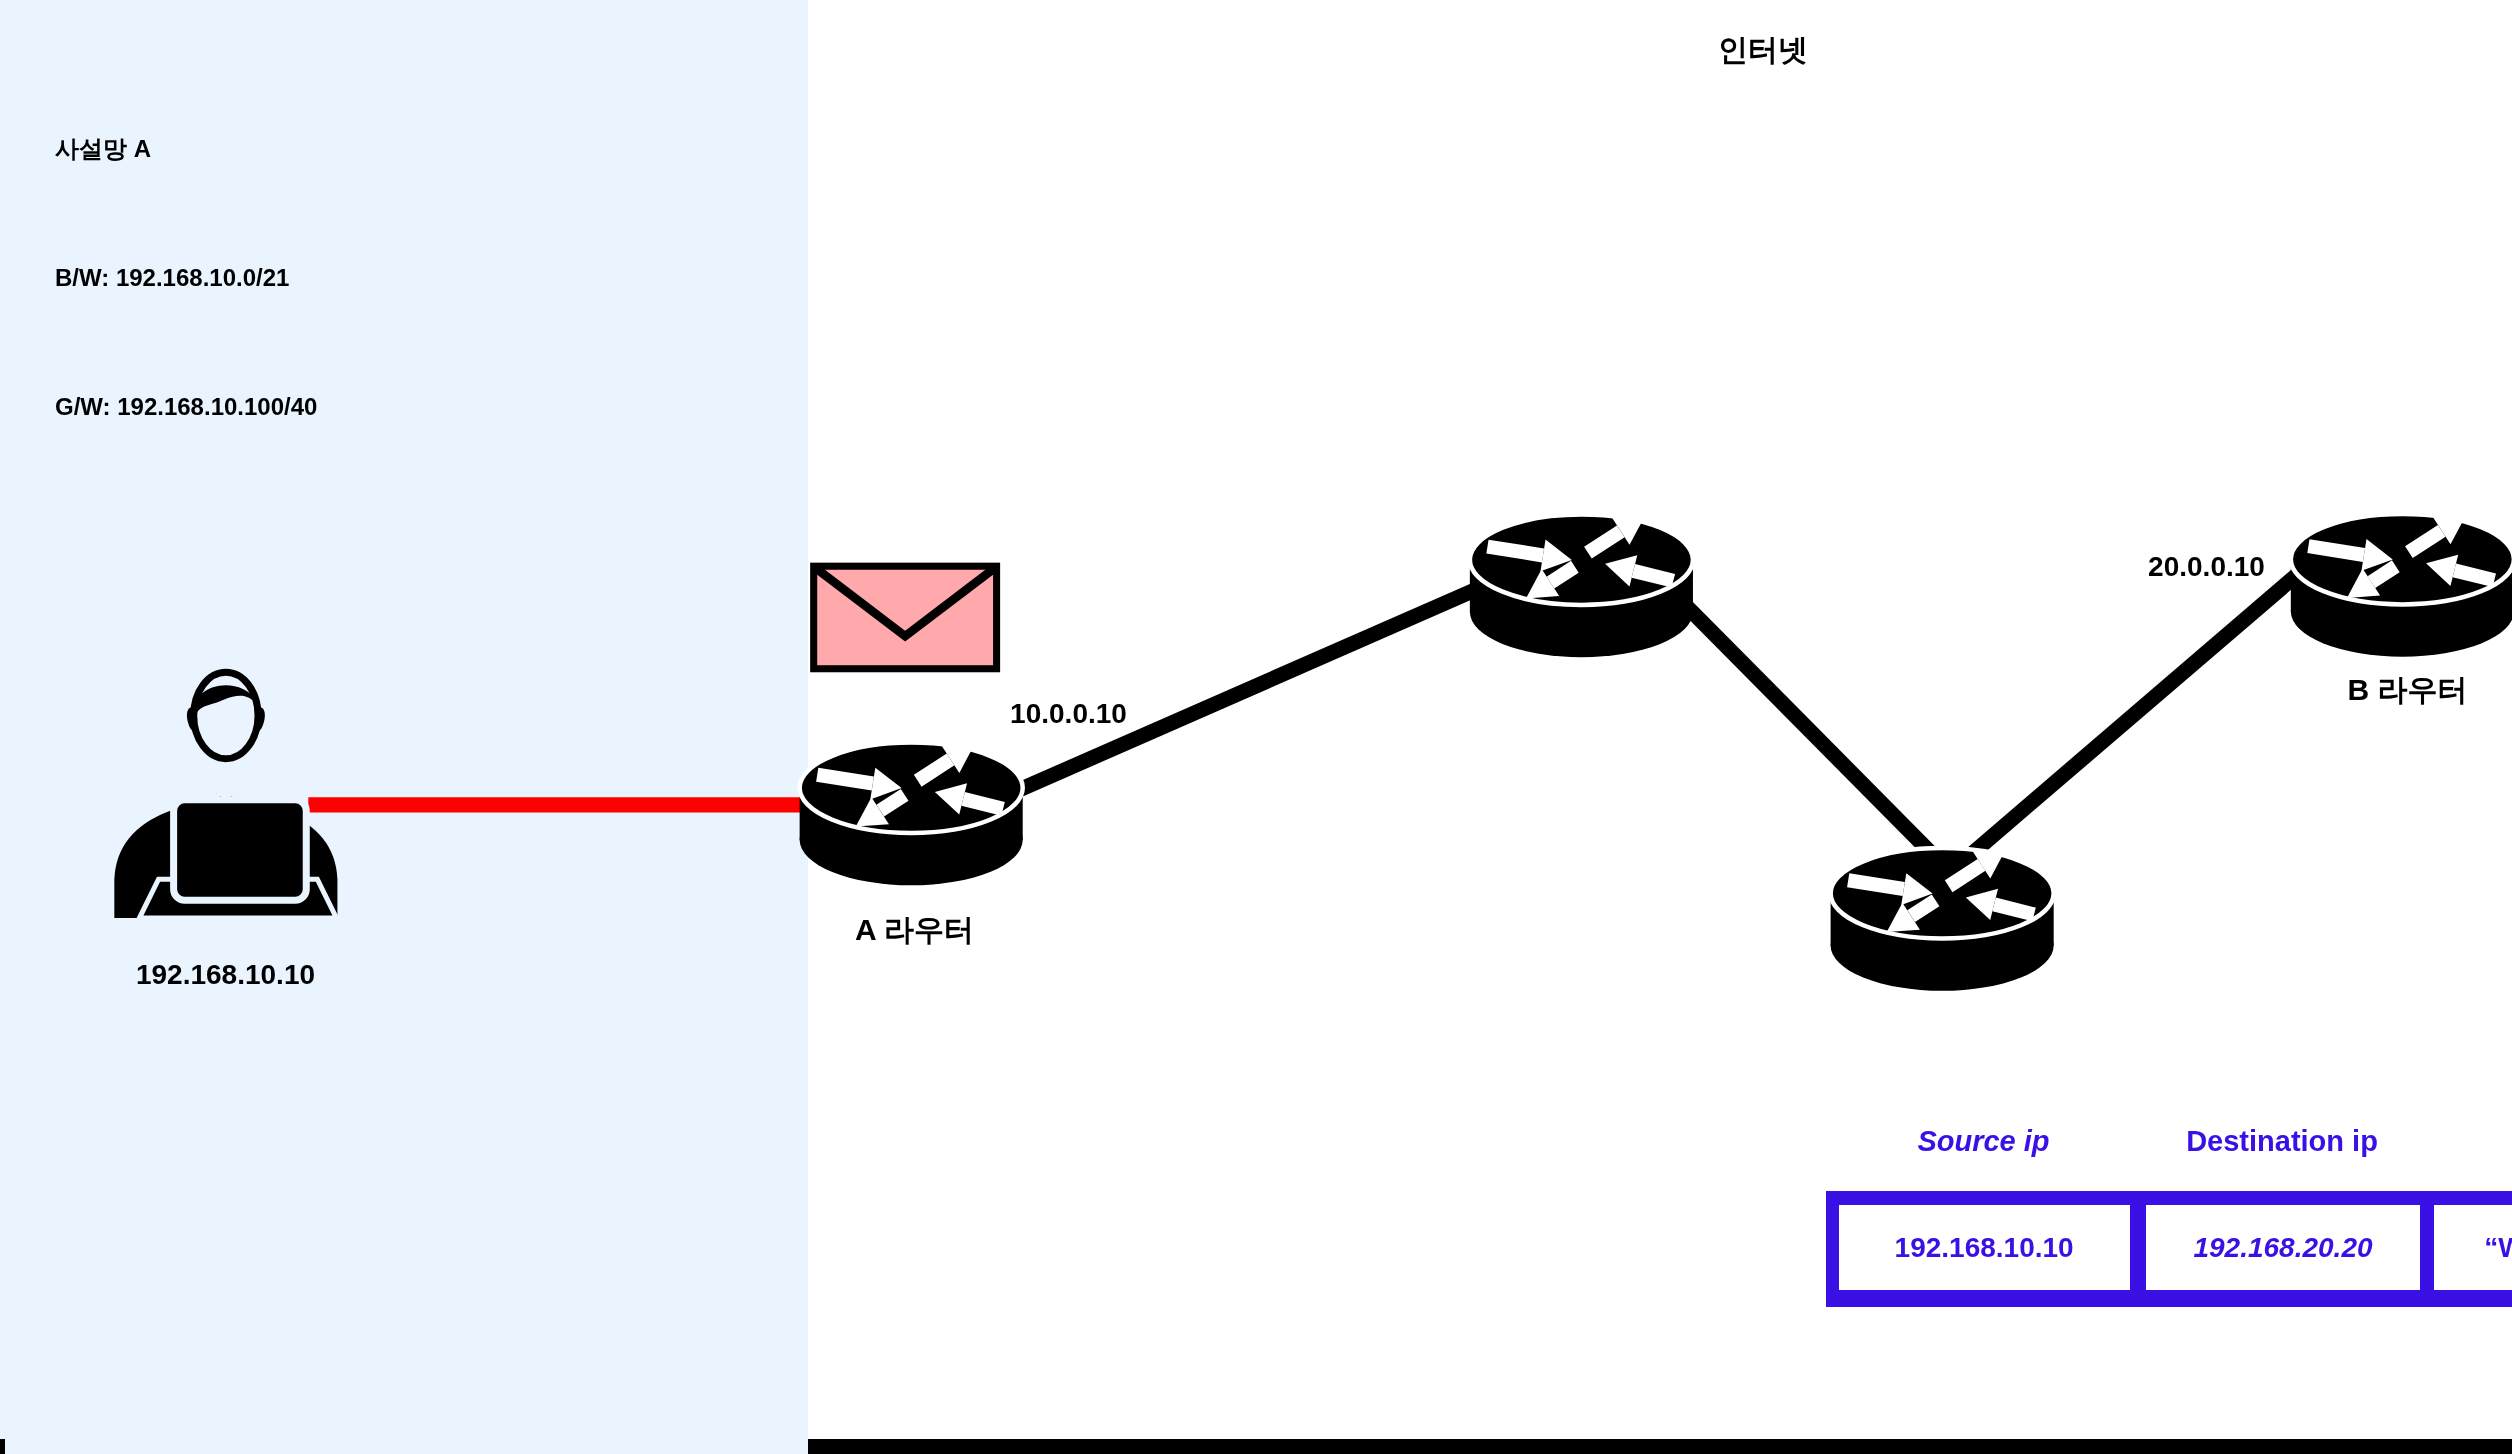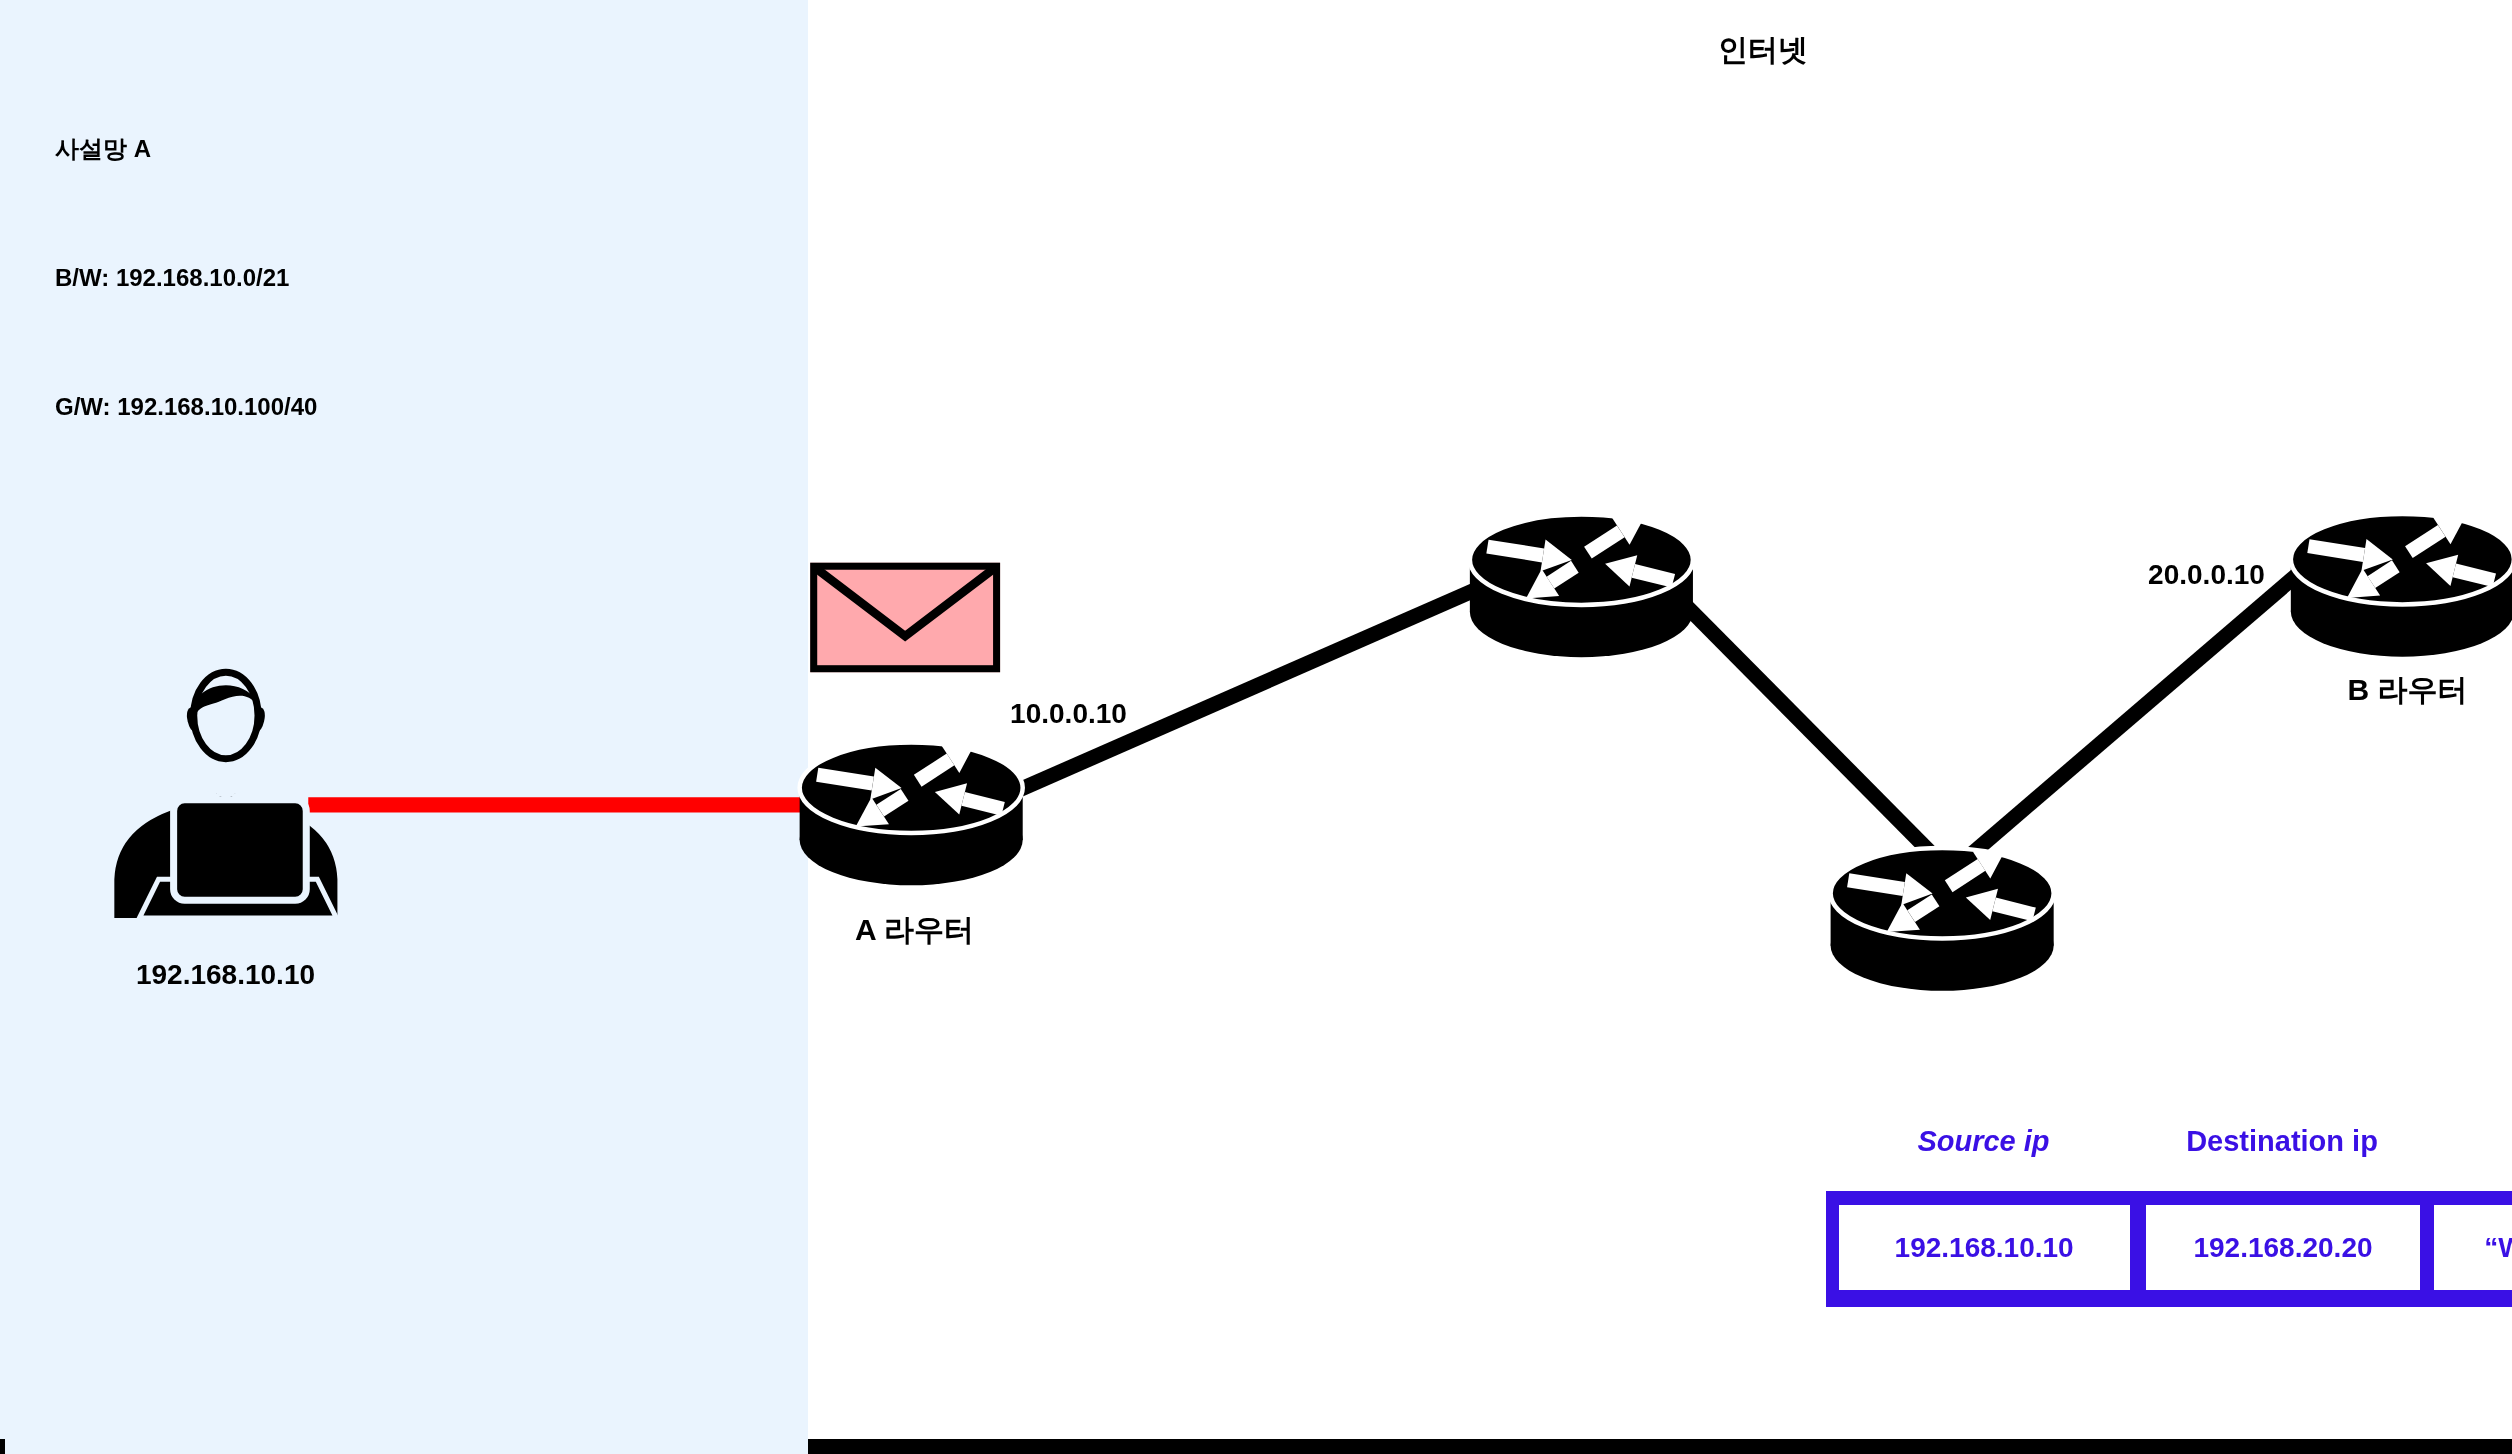--- a/index.html
+++ b/index.html
@@ -17,36 +17,36 @@
   #bar-main{left:808px;width:2500px;}
   #bar-sliver{left:0;width:5px;}
   #diagram-svg{position:absolute;left:0;top:0;z-index:5;}
   .label{position:absolute;z-index:6;font-weight:bold;white-space:pre;}
   .info-block{font-size:24px;line-height:43px;}
   #net-a-info{left:55px;top:41px;}
   #internet-title{left:1507px;top:30px;width:301px;text-align:right;font-size:30px;}
   .ip-label{font-size:28px;text-align:center;}
   #host-a-ip{left:100px;top:959px;width:251px;}
   #router-a-ip{left:978px;top:698px;width:181px;}
-  #router-b-ip{left:2116px;top:551px;width:181px;margin-top:8px;}
+  #router-b-ip{left:2116px;top:551px;width:181px;}
   .router-name{font-size:30px;text-align:center;}
   #router-a-name{left:824px;top:910px;width:181px;}
   #router-b-name{left:2317px;top:645px;width:181px;margin-top:25px;}
   
   .pkt-header{position:absolute;top:1125px;height:35px;z-index:6;
     font-weight:bold;font-size:29px;color:#3A10E5;text-align:center;}
   #pkt-h1{left:1838px;width:291px;font-style:italic;}
   #pkt-h2{left:2145px;width:274px;}
   #pkt-h3{left:2434px;width:260px;}
   #packet-table{position:absolute;left:1826px;top:1191px;width:882px;height:116px;
     background:#3A10E5;z-index:6;}
   .pkt-cell{position:absolute;top:14px;height:85px;background:#fff;
     font-weight:bold;font-size:28px;color:#3A10E5;text-align:center;line-height:85px;white-space:pre;}
   #pkt-c1{left:12.6px;width:291px;}
-  #pkt-c2{left:320px;width:274px;}
+  #pkt-c2{left:320px;width:274px;font-style:italic;}
   #pkt-c3{left:608px;width:260px;
     background:linear-gradient(90deg,#ffffff 0 32.5%,#EAF4FE 32.5% 100%);}
 </style>
 </head>
 <body>
 
 <div id="canvas">
 
   <div class="bottom-bar" id="bar-main"></div>
   <div class="bottom-bar" id="bar-sliver"></div>

